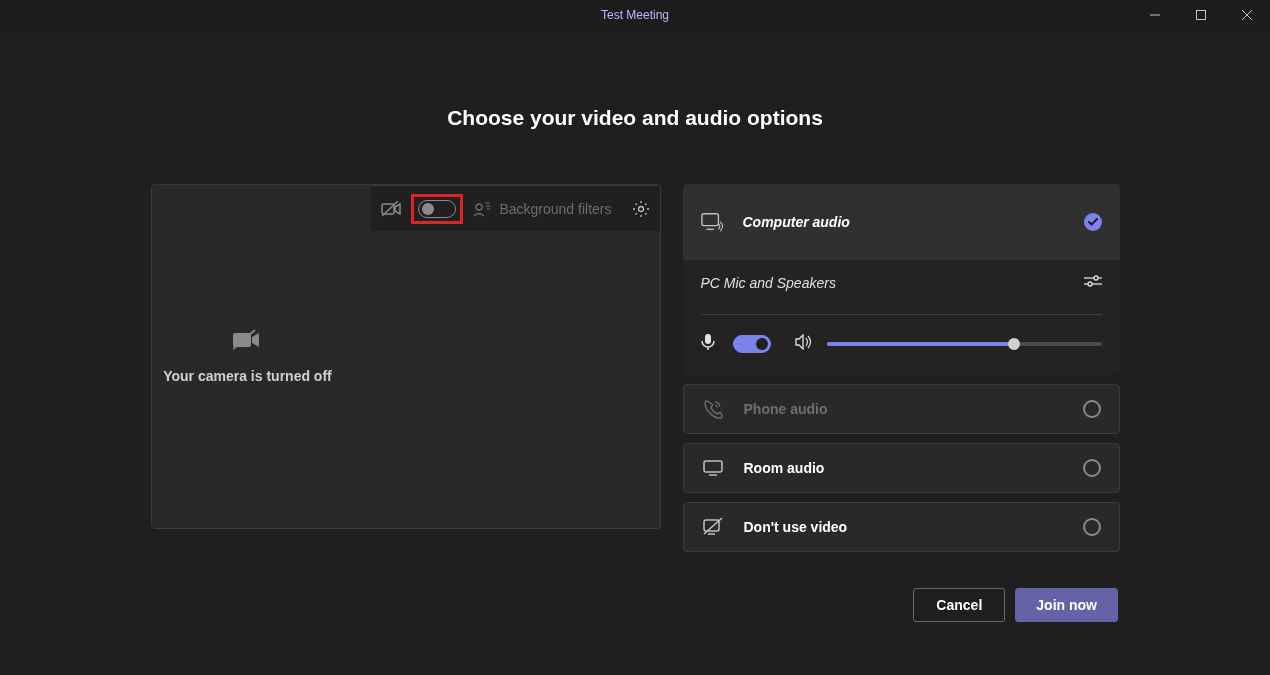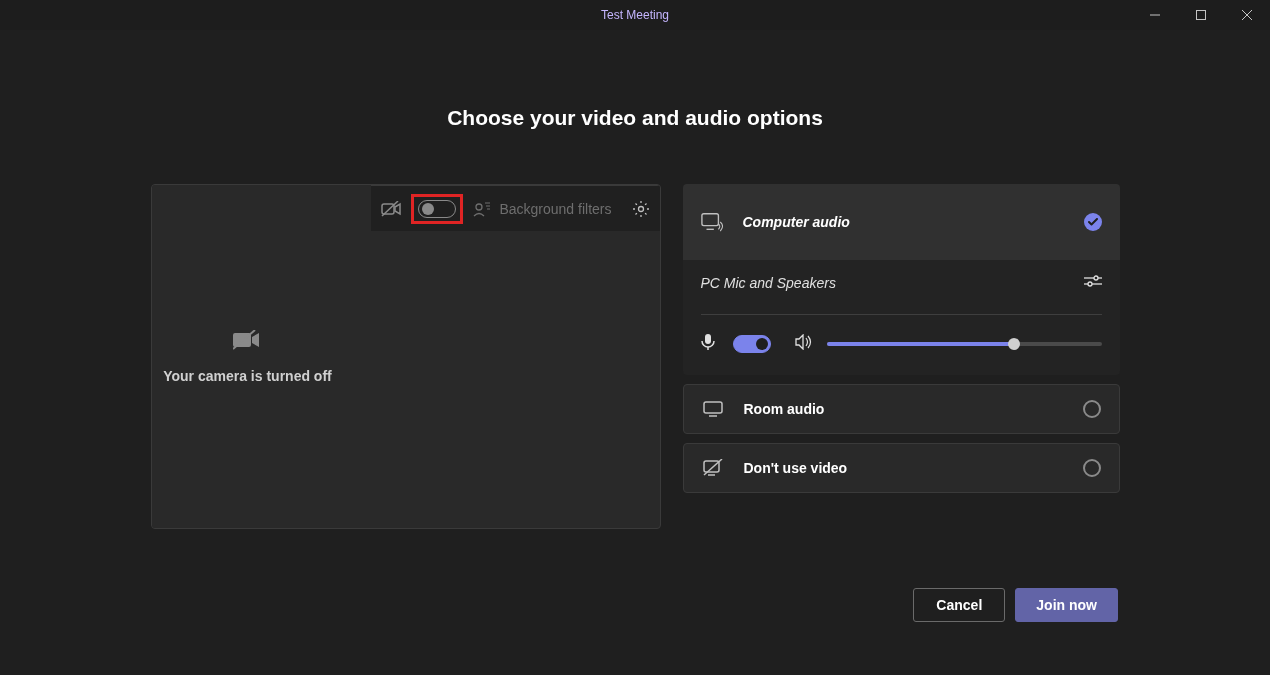--- a/index.html
+++ b/index.html
@@ -300,20 +300,30 @@
             </span>
             <div class="slider">
               <div class="fill"></div>
               <div class="thumb"></div>
             </div>
           </div>
         </div>
       </div>
     </div>
 
+    <div class="audio-option disabled">
+      <span class="opt-icon">
+        <svg width="20" height="20" viewBox="0 0 20 20">
+          <path d="M4 2 q-2 0 -2 2 q0 6 5 10 q4 5 10 5 q2 0 2 -2 l-1 -3 q-1 -1 -2 0 l-2 1 q-4 -2 -6 -6 l1 -2 q1 -1 0 -2 z" fill="none" stroke="#6e6e6e" stroke-width="1.4"></path>
+          <path d="M12 3 q4 0 5 5 M12 6 q2 0 2.5 2.5" fill="none" stroke="#6e6e6e" stroke-width="1.2"></path>
+        </svg>
+      </span>
+      <span class="opt-label">Phone audio</span>
+      <span class="radio"></span>
+    </div>
 
     <div class="audio-option">
       <span class="opt-icon">
         <svg width="22" height="18" viewBox="0 0 22 18">
           <rect x="2" y="2" width="18" height="11" rx="2" fill="none" stroke="#c0c0c0" stroke-width="1.5"></rect>
           <line x1="7" y1="16" x2="15" y2="16" stroke="#c0c0c0" stroke-width="1.5"></line>
         </svg>
       </span>
       <span class="opt-label">Room audio</span>
       <span class="radio"></span>

